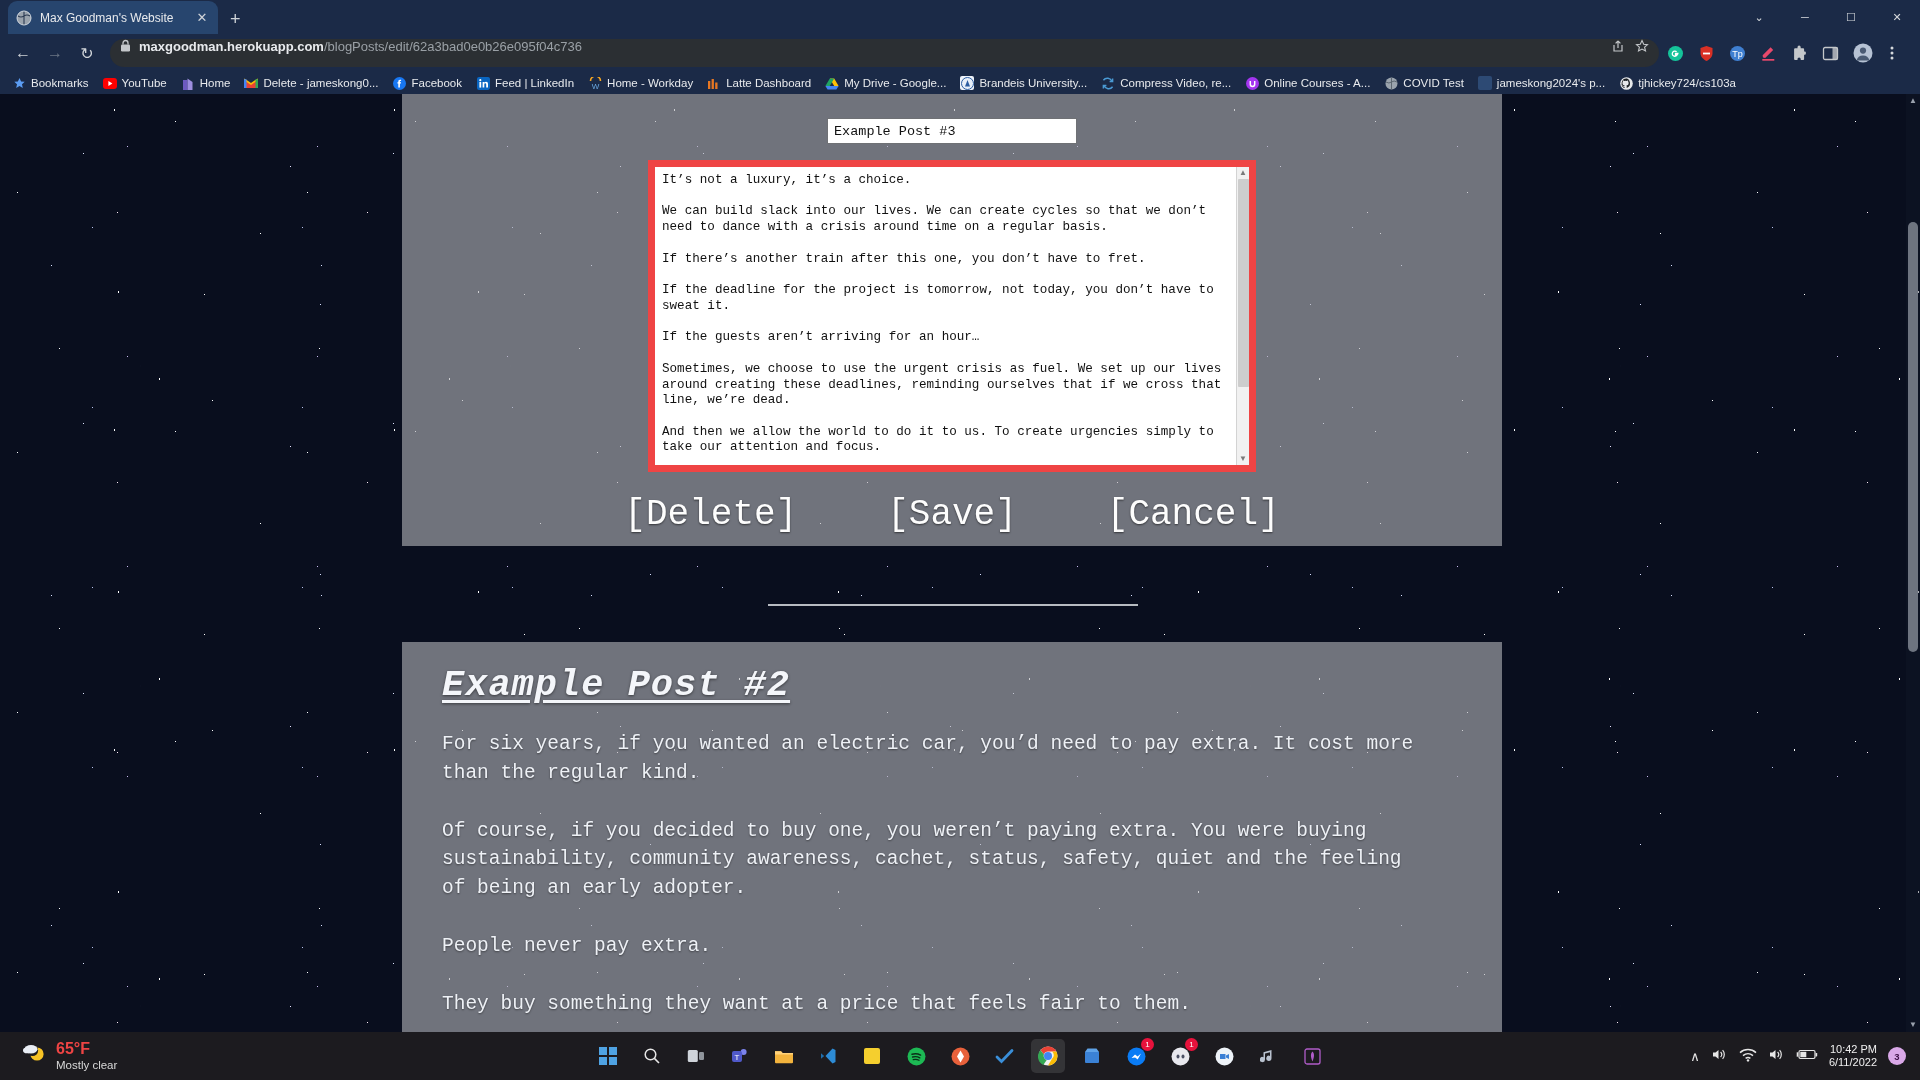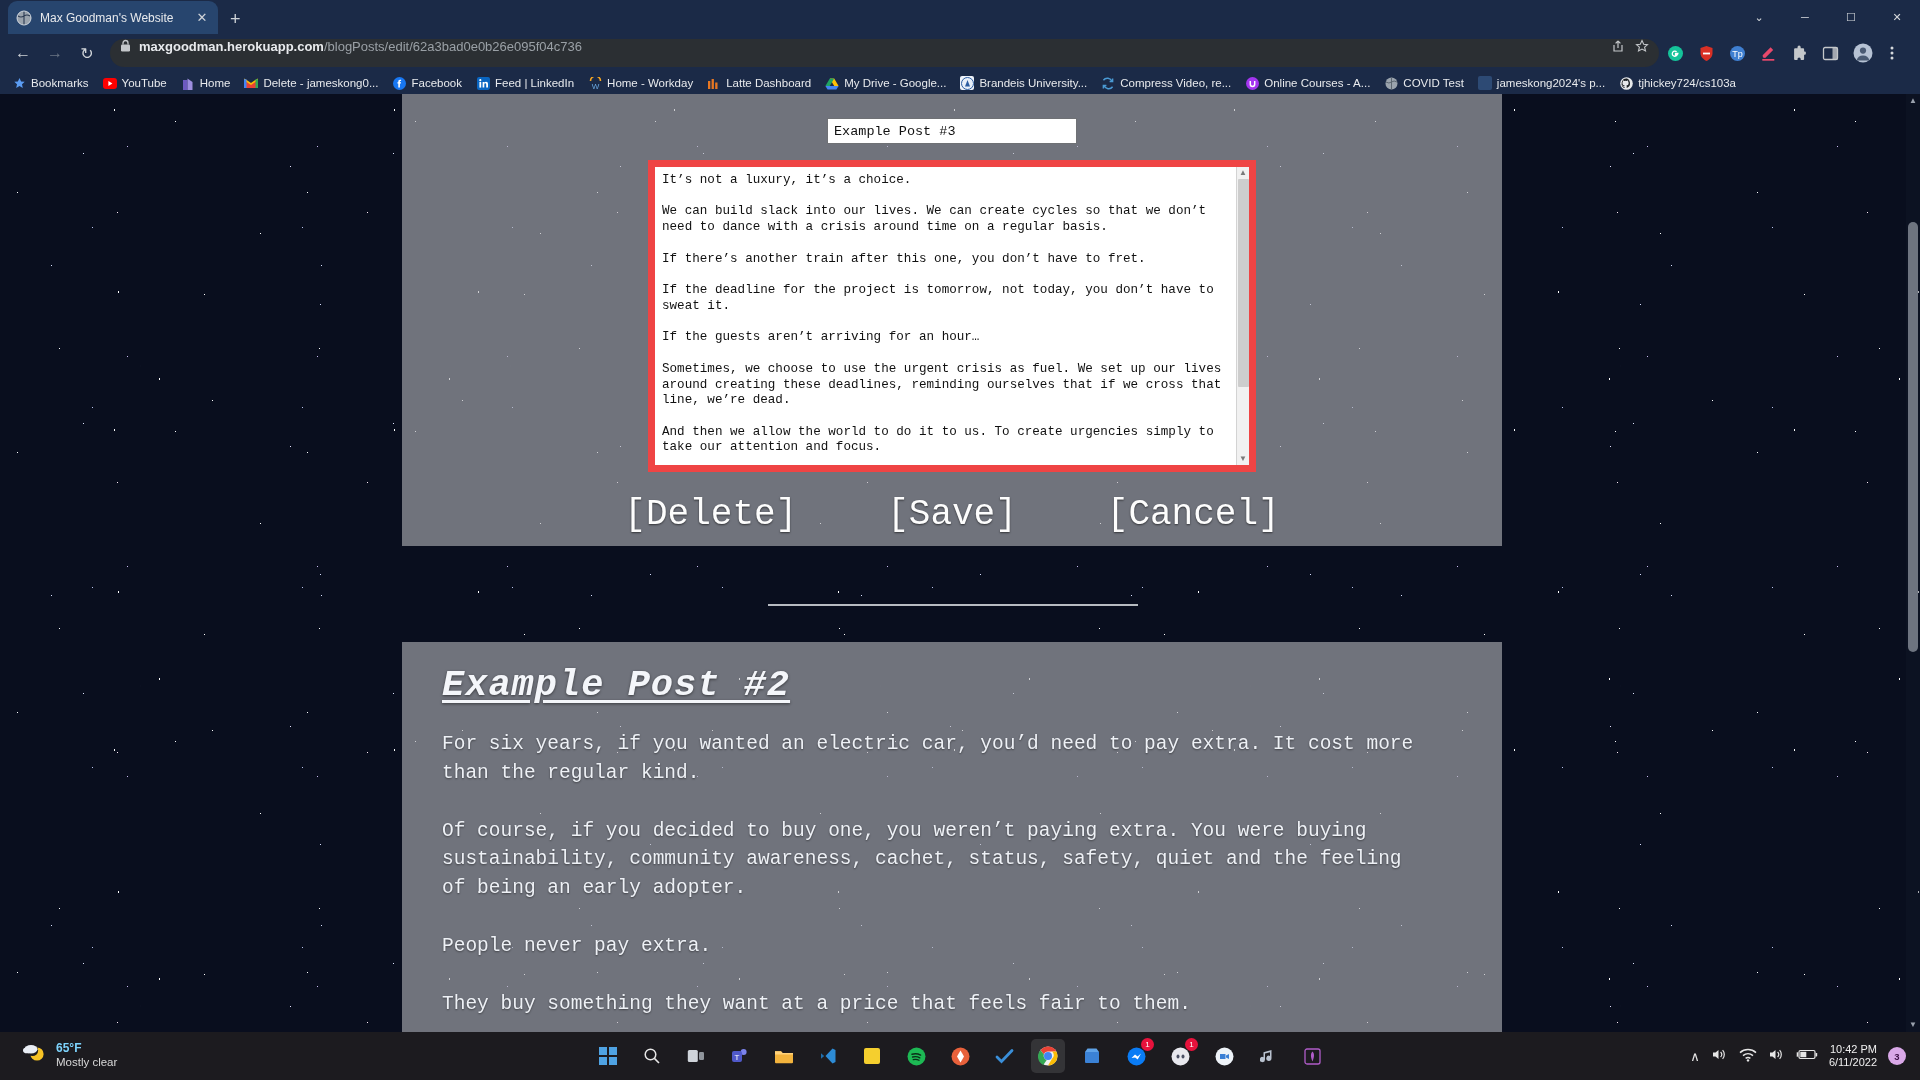--- a/index.html
+++ b/index.html
@@ -153,21 +153,21 @@
   .pagebar .pup, .pagebar .pdn { position: absolute; left: 0; width: 14px; height: 14px;
              color: #9aa1ad; font-size: 8px; text-align: center; line-height: 14px; }
   .pagebar .pup { top: 0; } .pagebar .pdn { bottom: 0; }
 
   
   .taskbar { height: 48px; background: #1c1b1f; display: flex; align-items: center;
              position: relative; }
   .weather { display: flex; align-items: center; gap: 8px; padding-left: 22px; width: 300px; }
   .weather .wicon { font-size: 19px; }
   .weather .wtxt { line-height: 1.15; }
-  .weather .wtemp { color: #7dd3fc; font-size: 12px; font-weight: 700; }
+  .weather .wtemp { color: #ef4444; font-size: 16px; font-weight: 700; }
   .weather .wdesc { color: #d8d8d8; font-size: 11.5px; }
   .tbcenter { position: absolute; left: 50%; transform: translateX(-50%);
               display: flex; align-items: center; gap: 10px; }
   .tbapp { width: 34px; height: 34px; display: flex; align-items: center;
            justify-content: center; border-radius: 5px; cursor: pointer; position: relative;
            font-size: 17px; }
   .tbapp.active { background: rgba(255,255,255,0.11); }
   .tbapp .badge { position: absolute; top: -1px; right: -1px; min-width: 13px; height: 13px;
                   background: #e8123c; color: #fff; border-radius: 7px; font-size: 8px;
                   display: flex; align-items: center; justify-content: center;

